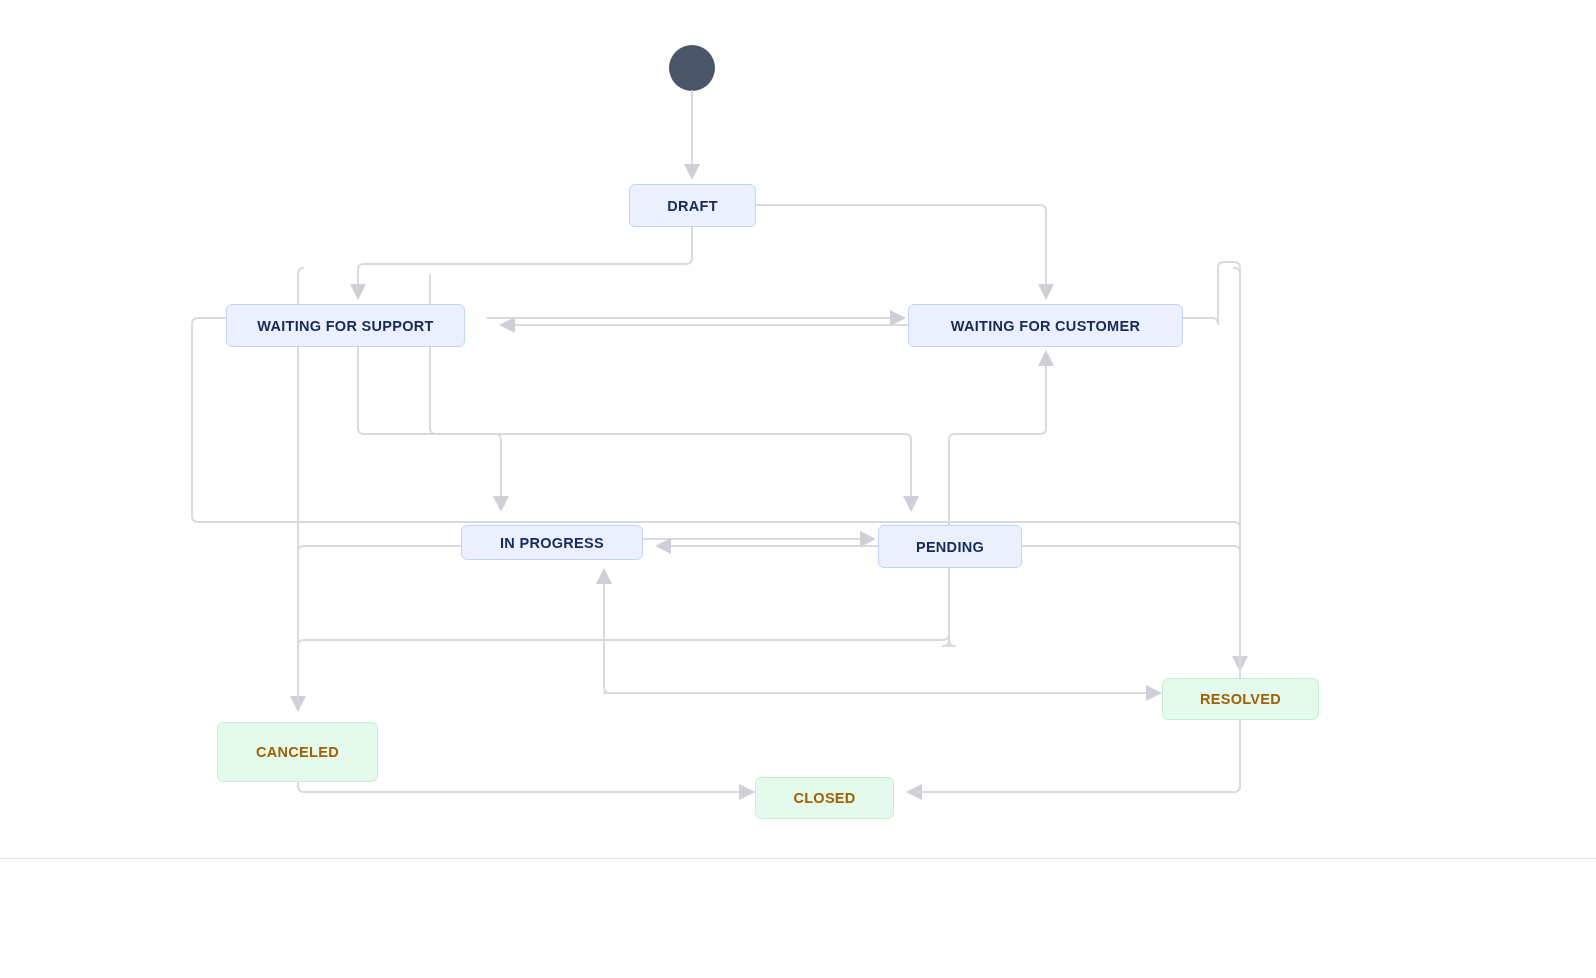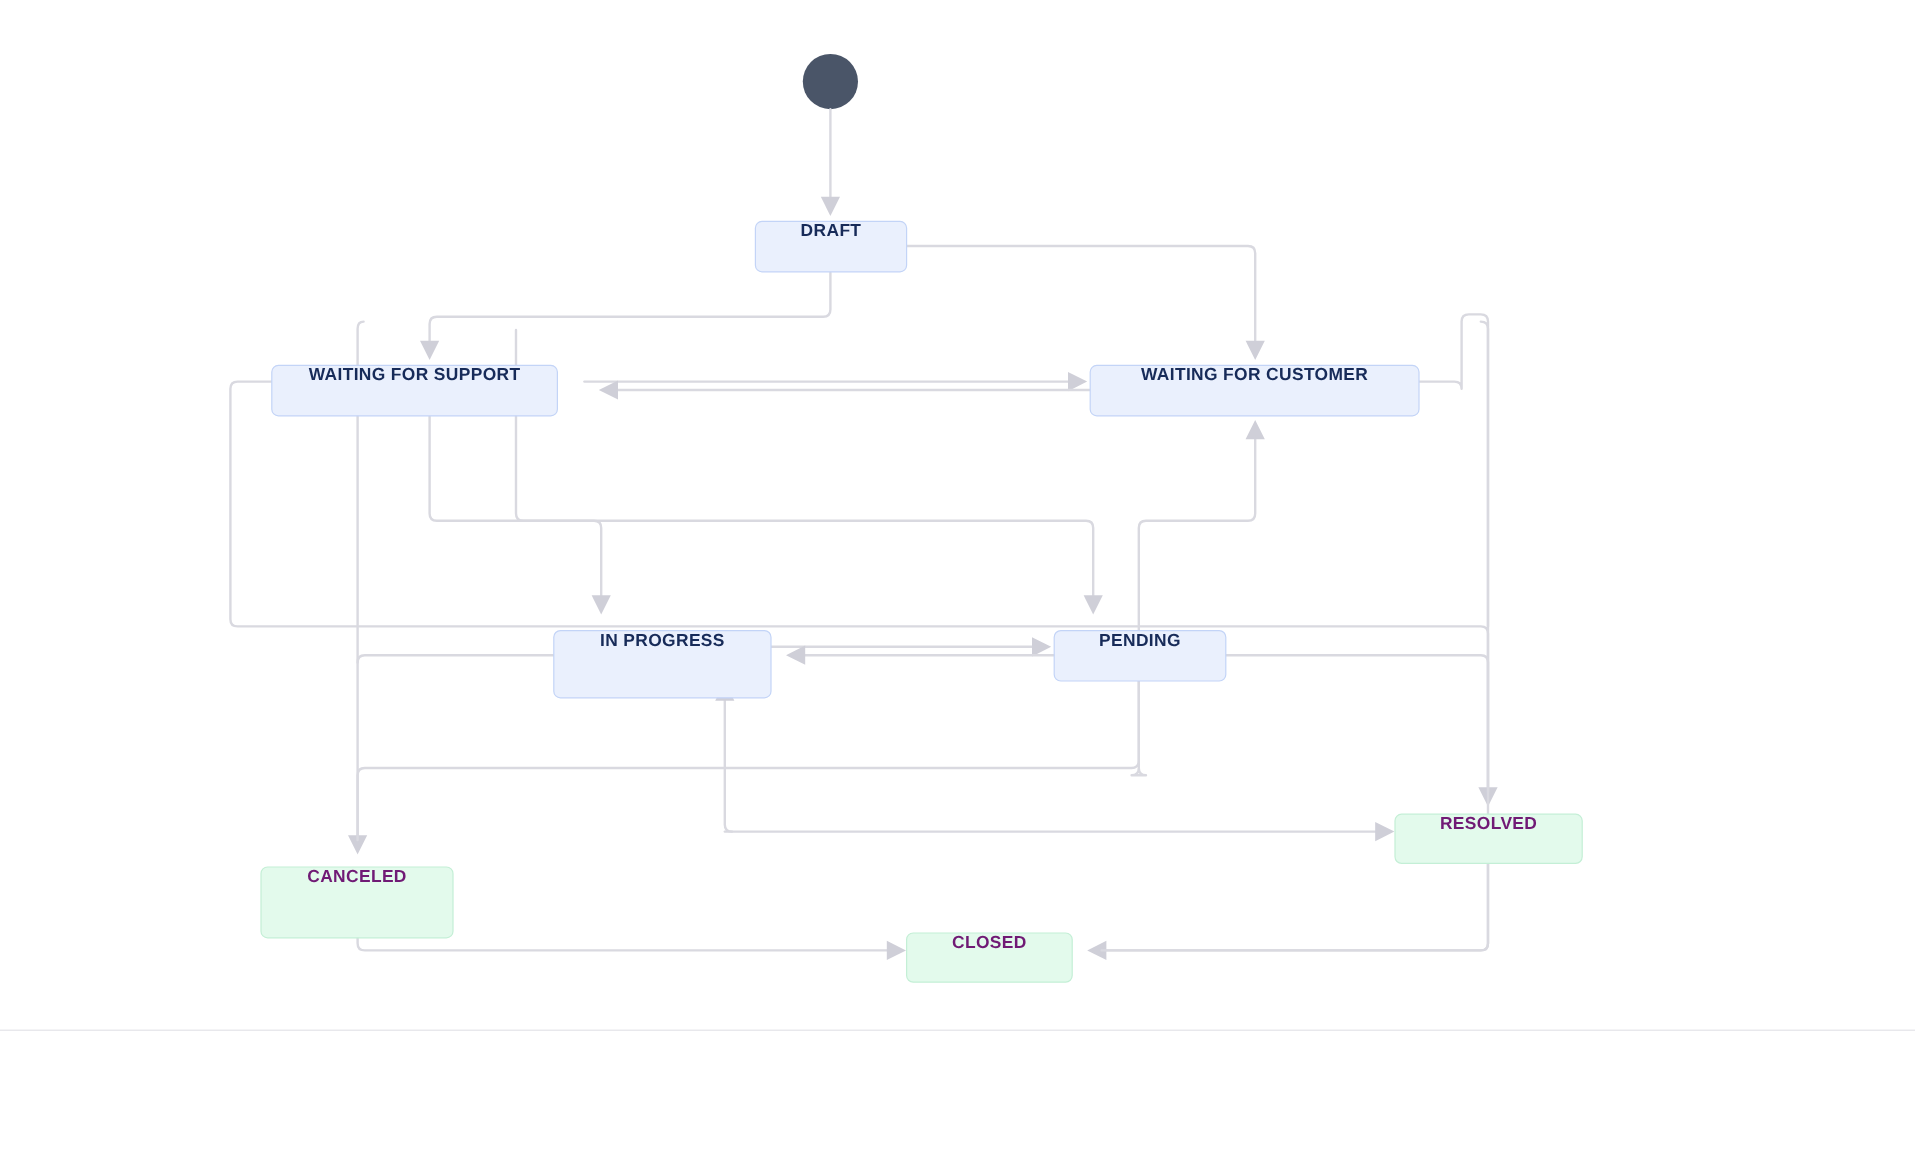--- a/index.html
+++ b/index.html
@@ -31,40 +31,40 @@
   .edge-arrow {
     fill: #cfcfd8;
   }
   .start-node {
     fill: #4a5568;
   }
   .node-box {
     position: absolute;
     box-sizing: border-box;
     display: flex;
-    align-items: flex-start;
+    align-items: center;
     justify-content: center;
     border-radius: 6px;
     border-width: 1px;
     border-style: solid;
     font-size: 14.5px;
     font-weight: bold;
     letter-spacing: 0.3px;
     white-space: nowrap;
     user-select: none;
   }
   .node-status {
     background: #eaf0fd;
     border-color: #c3d4f7;
     color: #172b59;
   }
   .node-terminal {
     background: #e3faec;
     border-color: #c4efd6;
-    color: #701a75;
+    color: #a16207;
   }
   .bottom-divider {
     position: absolute;
     left: 0;
     top: 858px;
     width: 1596px;
     height: 1px;
     background: #e3e3e8;
   }
 </style>
@@ -142,21 +142,21 @@
   </div>
 
   <div class="node-box node-status" style="left:226px;top:304px;width:239px;height:43px;">
     <span>WAITING FOR SUPPORT</span>
   </div>
 
   <div class="node-box node-status" style="left:908px;top:304px;width:275px;height:43px;">
     <span>WAITING FOR CUSTOMER</span>
   </div>
 
-  <div class="node-box node-status" style="left:461px;top:525px;width:182px;height:57px;">
+  <div class="node-box node-status" style="left:461px;top:525px;width:182px;height:35px;">
     <span>IN PROGRESS</span>
   </div>
 
   <div class="node-box node-status" style="left:878px;top:525px;width:144px;height:43px;">
     <span>PENDING</span>
   </div>
 
   <div class="node-box node-terminal" style="left:1162px;top:678px;width:157px;height:42px;">
     <span>RESOLVED</span>
   </div>

